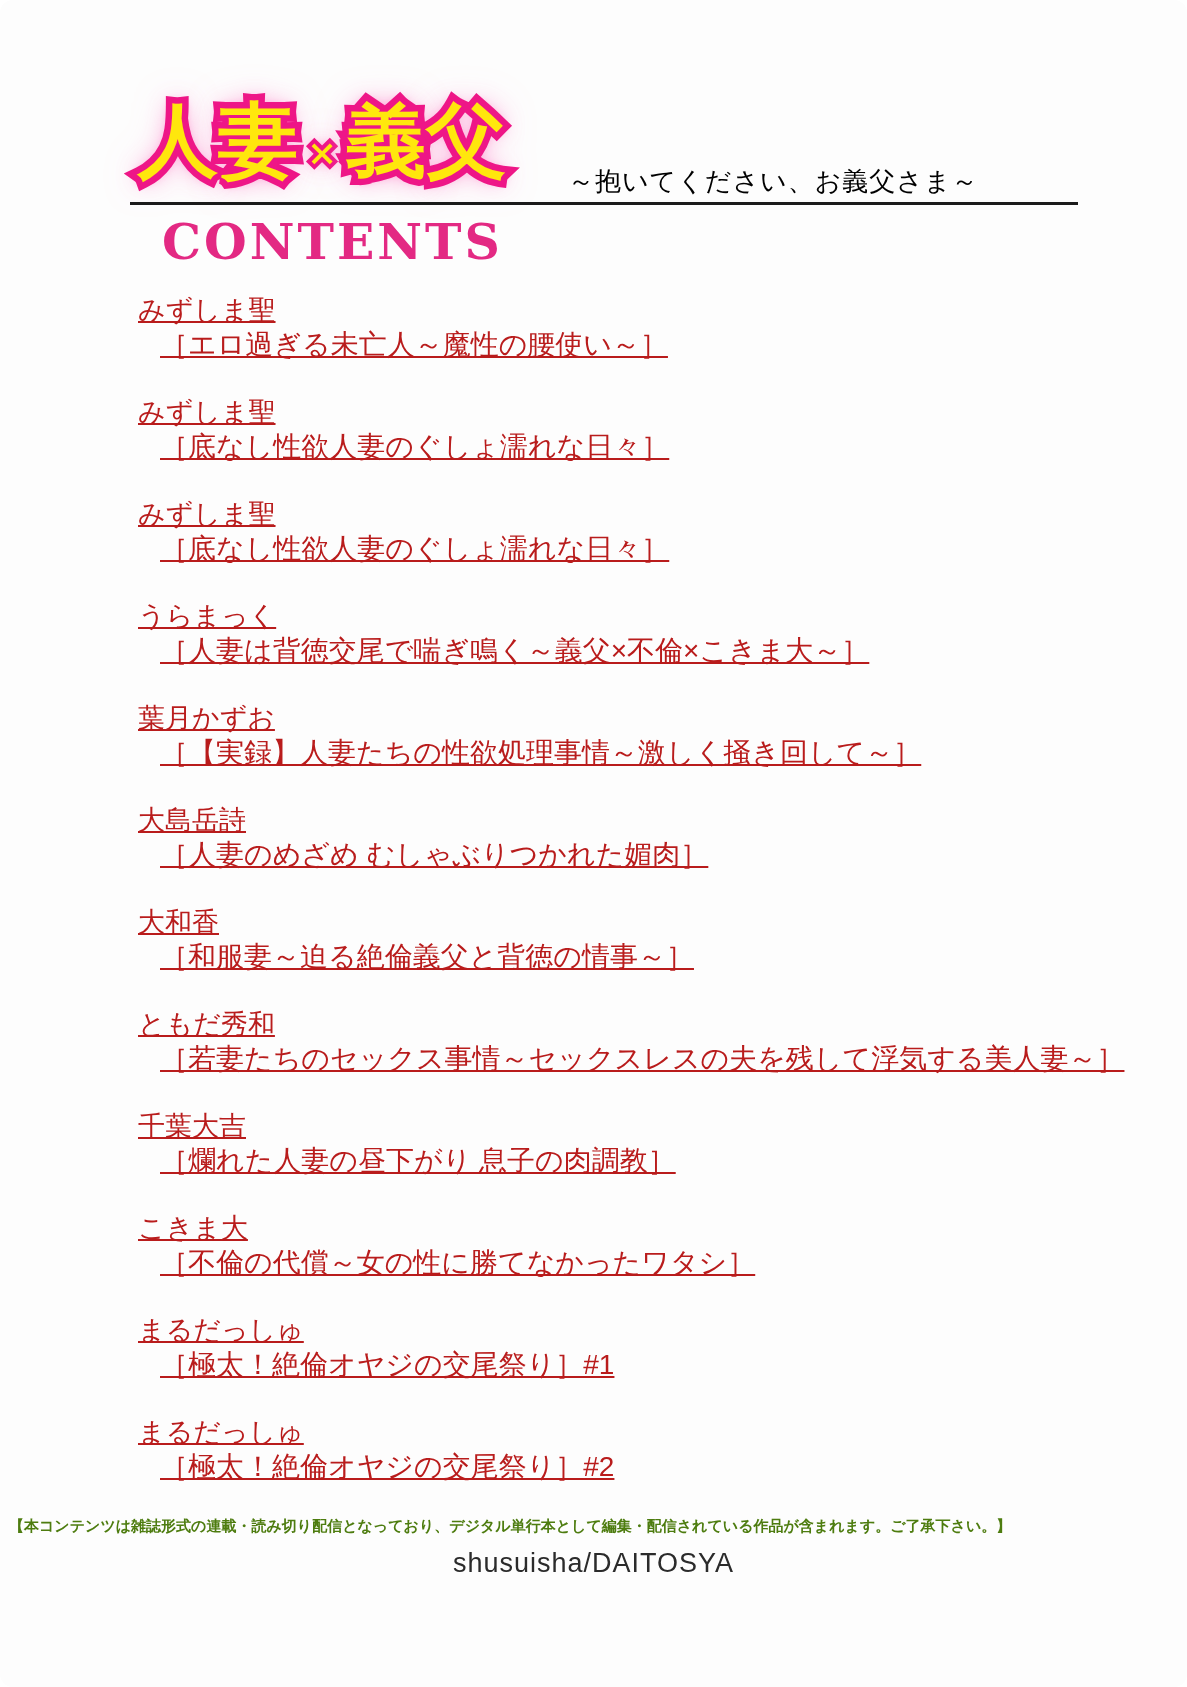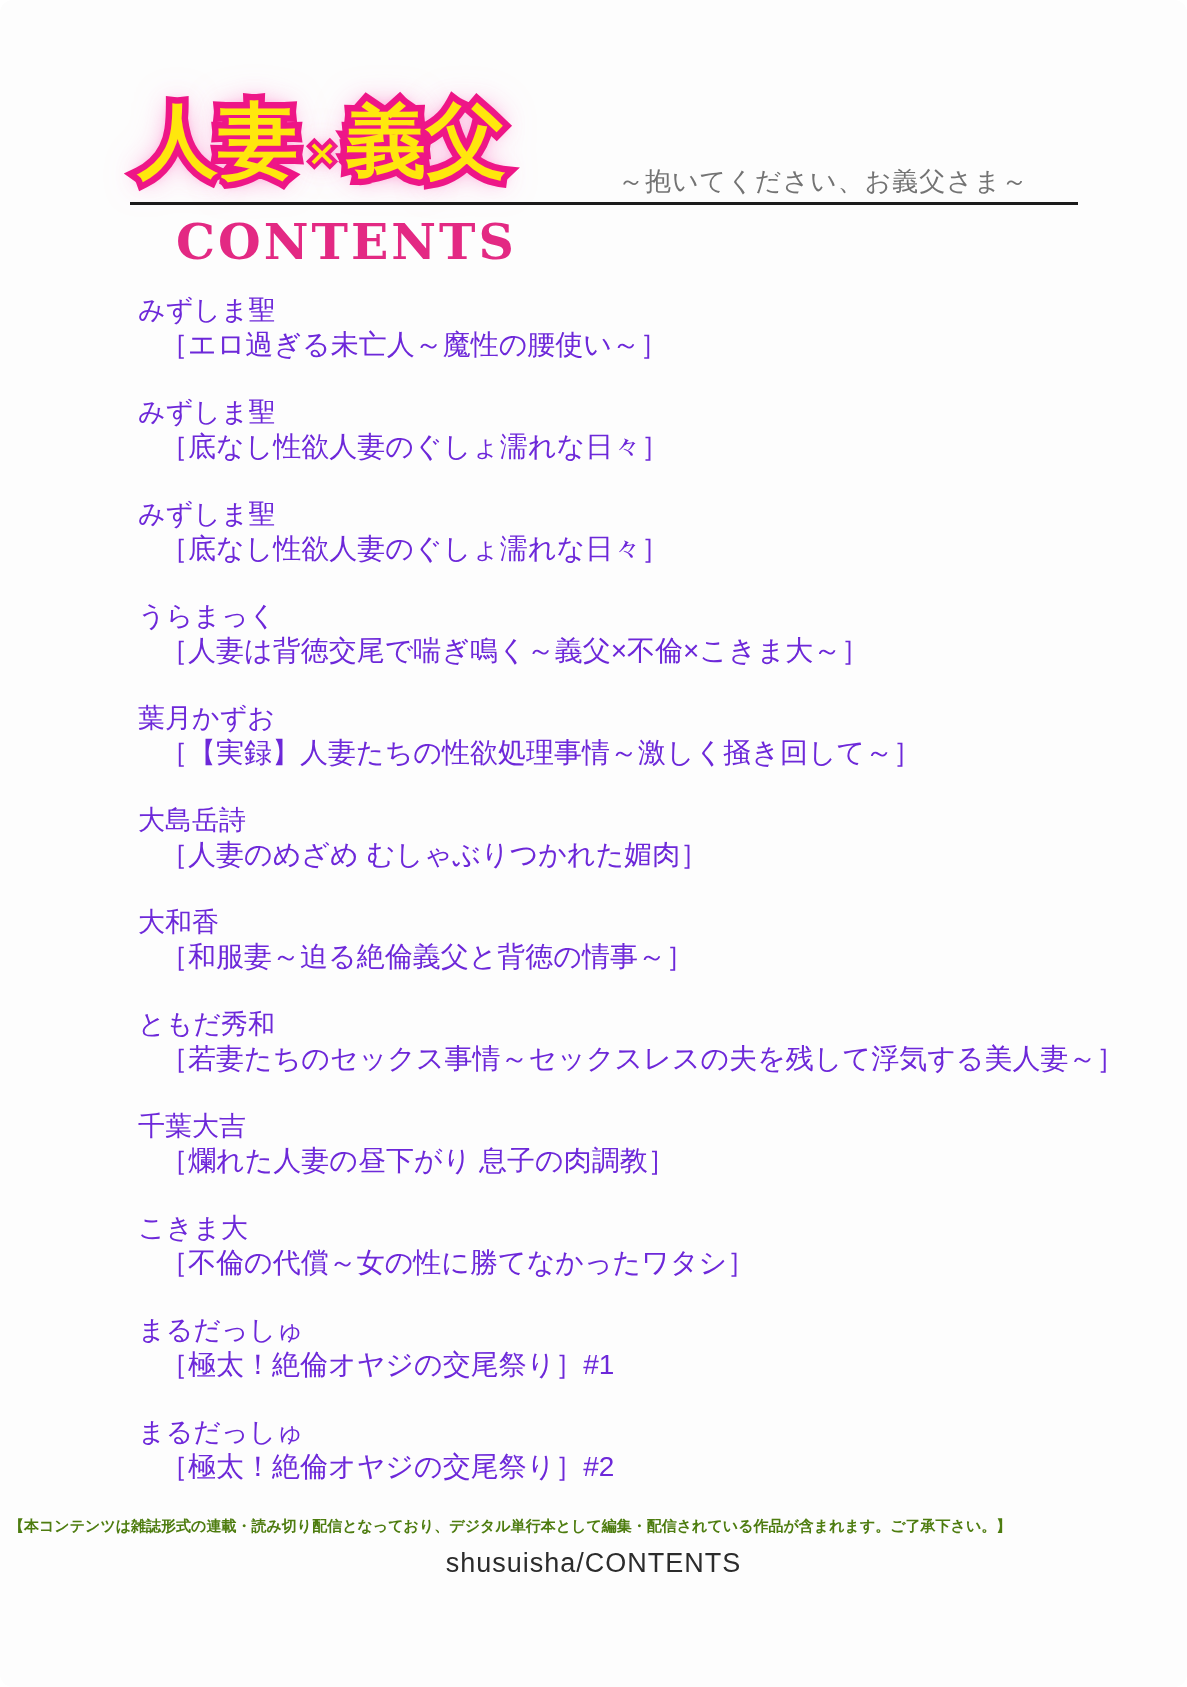--- a/index.html
+++ b/index.html
@@ -27,38 +27,38 @@
     position:absolute;left:0;top:0;z-index:0;
     color:#ee1687;
     -webkit-text-stroke:13px #ee1687;
     text-shadow:0 0 10px rgba(255,60,170,.9),0 0 22px rgba(255,110,195,.75),0 0 34px rgba(255,150,210,.5);
   }
   .logo-seg .layer-fill{position:relative;z-index:1;color:#ffe70d;}
   .logo-big{font-size:80px;}
   .logo-cross{font-size:36px;margin:0 9px 10px 9px;}
   .logo-cross .layer-stroke{-webkit-text-stroke:8px #ee1687;}
   .subtitle{
-    position:absolute;left:618px;top:164px;
+    position:absolute;left:568px;top:164px;
     font-family:"DejaVu Serif","Liberation Serif",serif;
-    font-size:26px;color:#737373;letter-spacing:1px;white-space:nowrap;
+    font-size:26px;color:#000000;letter-spacing:1px;white-space:nowrap;
   }
   .rule{
     position:absolute;left:130px;top:202px;
     width:948px;height:3px;background:#1b1b1b;
   }
   .contents-heading{
-    position:absolute;left:176px;top:218px;
+    position:absolute;left:162px;top:218px;
     font-family:"DejaVu Serif","Liberation Serif",serif;
     font-weight:bold;font-size:49px;line-height:1;
     color:#e32983;letter-spacing:3px;
   }
 
   
   .toc{position:absolute;left:138px;top:294px;width:960px;}
-  .toc-entry{margin-bottom:34px;color:#6d28d9;}
+  .toc-entry{margin-bottom:34px;color:#b91c1c;text-decoration:underline;}
   .toc-author{
     font-size:27px;line-height:1.2;margin:0;white-space:nowrap;
   }
   .toc-title{
     font-size:28px;line-height:1.2;margin:2px 0 0 0;
     padding-left:22px;white-space:nowrap;
   }
 
   
   .footer-note{
@@ -154,15 +154,15 @@
       <p class="toc-title work-title">［極太！絶倫オヤジの交尾祭り］#1</p>
     </div>
 
     <div class="toc-entry">
       <p class="toc-author author">まるだっしゅ</p>
       <p class="toc-title work-title">［極太！絶倫オヤジの交尾祭り］#2</p>
     </div>
   </div>
 
   <div class="footer-note">【本コンテンツは雑誌形式の連載・読み切り配信となっており、デジタル単行本として編集・配信されている作品が含まれます。ご了承下さい。】</div>
-  <div class="publisher">shusuisha/CONTENTS</div>
+  <div class="publisher">shusuisha/DAITOSYA</div>
 
 </div>
 
 </body></html>

